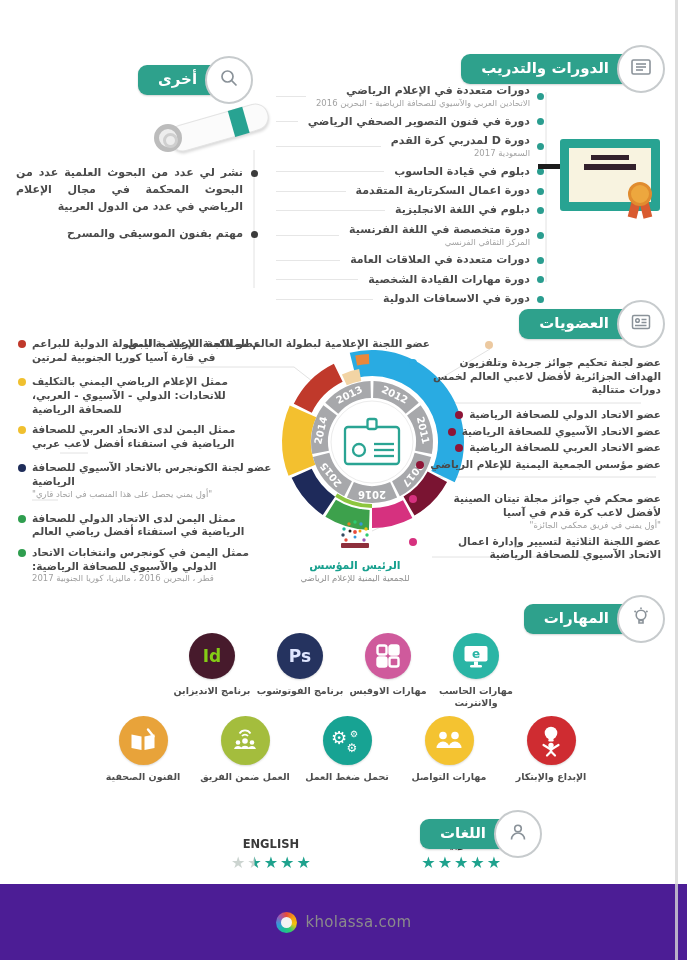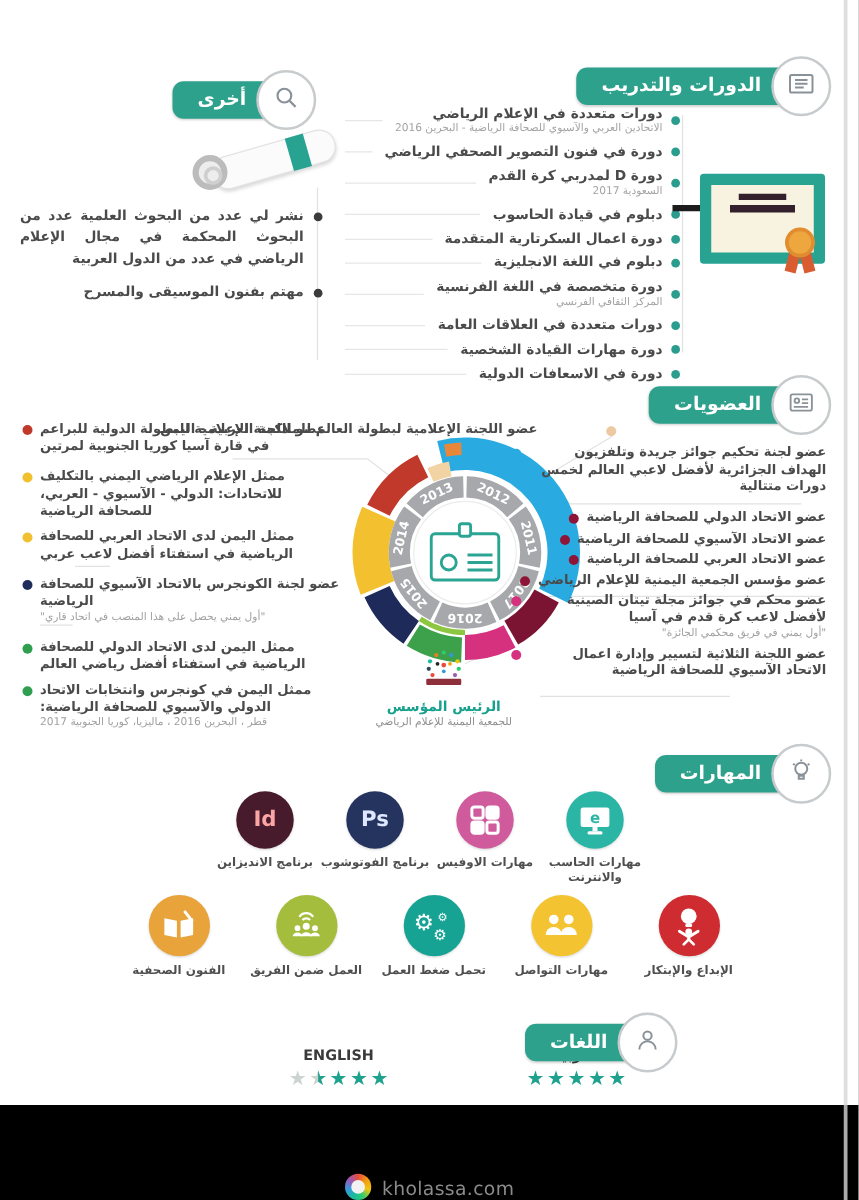--- a/index.html
+++ b/index.html
@@ -99,22 +99,22 @@
   .lang{display:flex;flex-direction:column;align-items:center;}
   .lang-name{font-size:11.5px;font-weight:bold;color:#3a3a3a;}
   .stars{direction:rtl;font-size:16px;margin-top:2px;display:flex;}
   .stars span{margin:0 1px;}
   .st-full{color:#1ea28d;} .st-empty{color:#ccd4d0;}
   .st-half{position:relative;color:#ccd4d0;}
   .st-half::after{content:"★";position:absolute;left:0;top:0;width:100%;color:#1ea28d;
                   clip-path:inset(0 0 0 50%);}
 
   
-  .footer{position:absolute;left:0;right:0;bottom:0;height:76px;background:#000000;
-          display:flex;align-items:flex-end;justify-content:center;gap:9px;}
+  .footer{position:absolute;left:0;right:0;bottom:0;height:76px;background:#4c1d95;
+          display:flex;align-items:center;justify-content:center;gap:9px;}
   .f-logo{width:21px;height:21px;border-radius:50%;position:relative;
           background:conic-gradient(#e74c3c,#f39c12,#f1c40f,#2ecc71,#1abc9c,#3498db,#9b59b6,#e74c3c);}
   .f-logo::after{content:"";position:absolute;inset:5px;background:#f2f2f2;border-radius:50%;}
   .f-text{font-size:15px;color:#8b8b8b;letter-spacing:.3px;}
 </style>
 </head>
 <body>
 
 <div class="page">
 
@@ -366,21 +366,21 @@
         <div class="m-text">
           <div>عضو الاتحاد العربي للصحافة الرياضية</div>
         </div>
       </div>
       <div class="m-item">
         <span class="m-dot" style="background: rgb(142, 21, 55);"></span>
         <div class="m-text">
           <div>عضو مؤسس الجمعية اليمنية للإعلام الرياضي</div>
         </div>
       </div>
-      <div class="m-item" style="margin-top: 3px;">
+      <div class="m-item" style="margin-top: 21px;">
         <span class="m-dot" style="background: rgb(214, 49, 127);"></span>
         <div class="m-text">
           <div>عضو محكم في جوائز مجلة تيتان الصينية لأفضل لاعب كرة قدم في آسيا</div>
           <div class="m-sub">"أول يمني في فريق محكمي الجائزة"</div>
         </div>
       </div>
       <div class="m-item">
         <span class="m-dot" style="background: rgb(214, 49, 127);"></span>
         <div class="m-text">
           <div>عضو اللجنة الثلاثية لتسيير وإدارة اعمال الاتحاد الآسيوي للصحافة الرياضية</div>
@@ -473,21 +473,21 @@
         <div class="skill-label">مهارات الاوفيس</div>
       </div>
       <div class="skill">
         <div class="skill-circle" style="background: rgb(37, 51, 95);">
           <span class="badge" style="color: rgb(223, 230, 255);">Ps</span>
         </div>
         <div class="skill-label">برنامج الفوتوشوب</div>
       </div>
       <div class="skill">
         <div class="skill-circle" style="background: rgb(71, 26, 44);">
-          <span class="badge" style="color: #fca5a5;">Id</span>
+          <span class="badge" style="color: #84cc16;">Id</span>
         </div>
         <div class="skill-label">برنامج الانديزاين</div>
       </div>
     </div>
   <div id="skills-row2" class="skills-row">
       <div class="skill">
         <div class="skill-circle" style="background: rgb(207, 44, 49);">
           <svg width="30" height="34" viewBox="0 0 30 34">
             <circle cx="15" cy="9" r="6.3" fill="#fff"></circle>
             <rect x="12.3" y="15" width="5.4" height="2.6" rx="1" fill="#fff"></rect>

